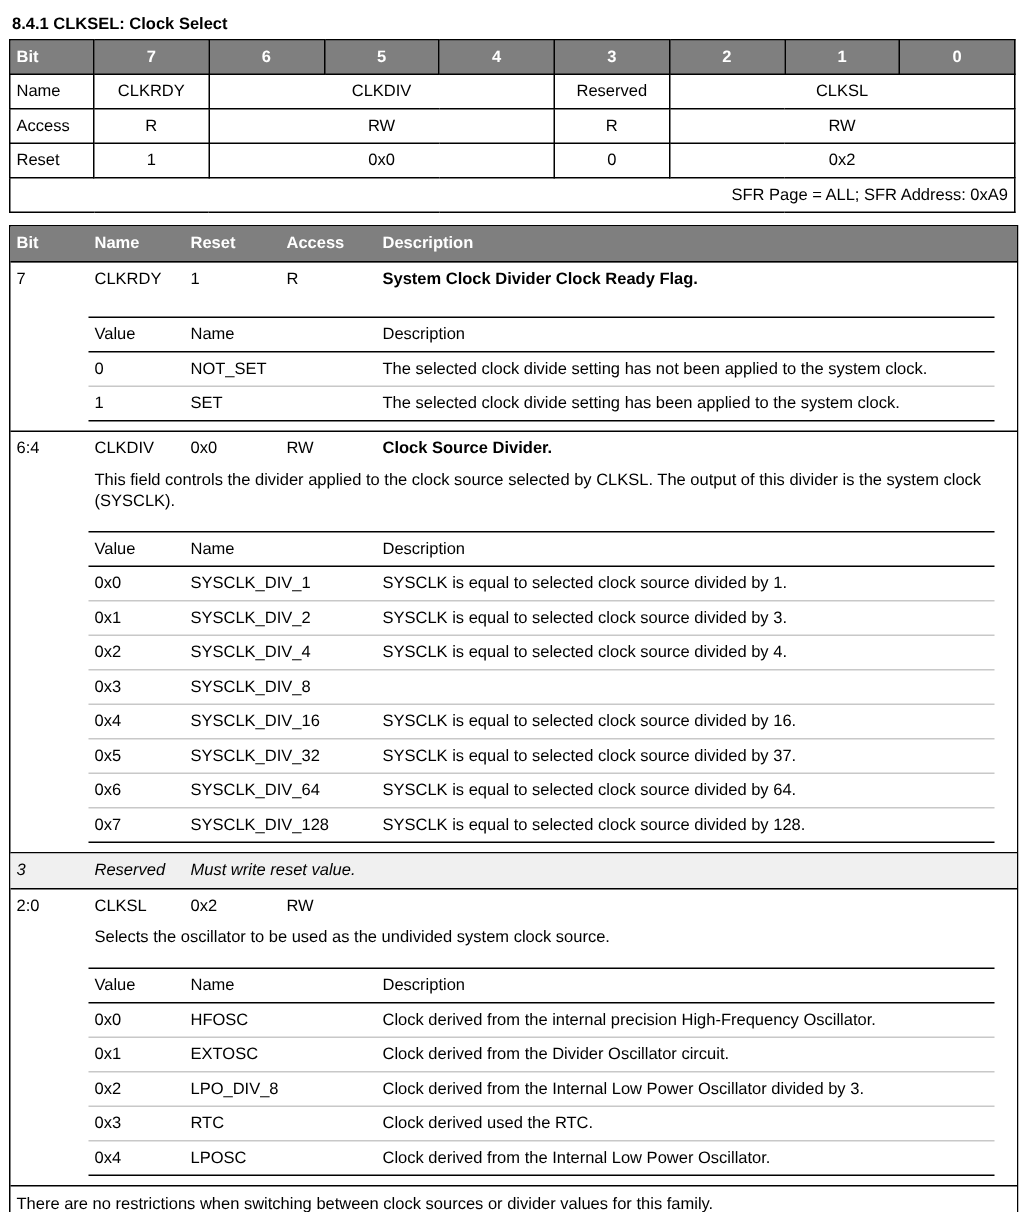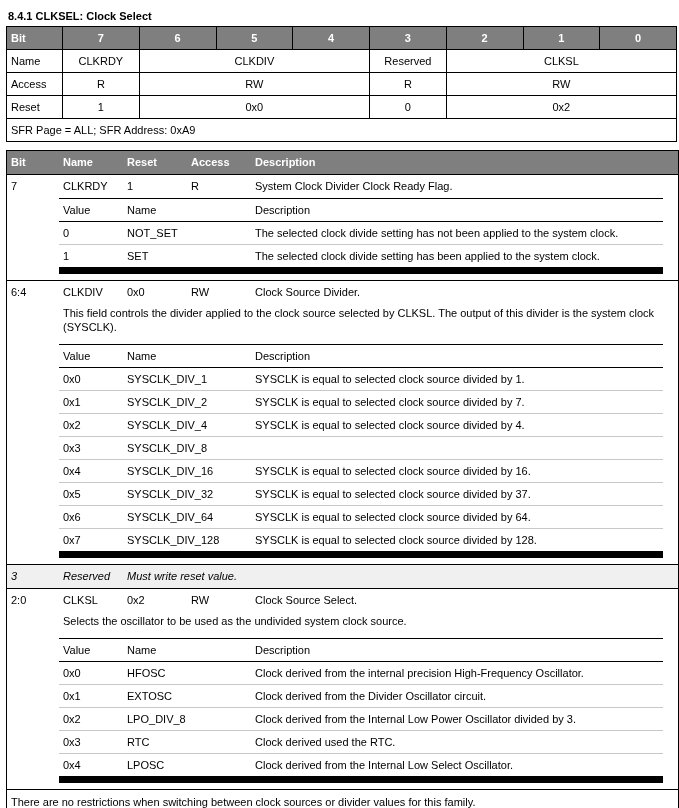--- a/index.html
+++ b/index.html
@@ -2,32 +2,32 @@
 <html><head>
 <meta charset="utf-8">
 <style>
   html, body { margin: 0; padding: 0; background: #ffffff; }
   body { width: 679px; height: 808px; position: relative; font-family: "Liberation Sans", sans-serif; font-size: 11px; color: #000; overflow: hidden; }
   .title { position: absolute; left: 8px; top: 10px; font-weight: bold; font-size: 11px; }
   table.reg { position: absolute; left: 6px; top: 26px; width: 671px; border-collapse: collapse; table-layout: fixed; }
   table.reg td, table.reg th { border: 1px solid #000; height: 22px; padding: 0 4px; font-size: 11px; font-weight: normal; text-align: center; }
   table.reg th { background: #7f7f7f; color: #fff; font-weight: bold; border-color: #000; }
   table.reg th.first, table.reg td.first { text-align: left; }
-  table.reg td.sfr { text-align: left; height: 22px; }
+  table.reg td.sfr { text-align: right; height: 22px; }
 
   .fields { position: absolute; left: 6px; top: 150px; width: 671px; border: 1px solid #000; border-collapse: collapse; }
   .fhead { background: #7f7f7f; color: #fff; font-weight: bold; height: 21px; display: flex; align-items: center; border-bottom: 1px solid #000; }
   .fhead span, .frow span { position: absolute; }
   .fsec { position: relative; border-bottom: 1px solid #000; }
   .fsec.reserved { background: #f0f0f0; font-style: italic; }
   .line { position: relative; height: 23px; line-height: 23px; }
   .c-bit { left: 4px; } .c-name { left: 56px; } .c-reset { left: 120px; } .c-acc { left: 184px; } .c-desc { left: 248px; }
-  .bold { font-weight: normal; }
+  .bold { font-weight: bold; }
   .para { padding: 0 8px 0 56px; line-height: 14px; margin: 2px 0 10px 0; }
-  .sub { margin-left: 52px; width: 604px; border-top: 1px solid #000; border-bottom: 7px solid #000000; margin-bottom: 6px; }
+  .sub { margin-left: 52px; width: 604px; border-top: 1px solid #000; border-bottom: 1px solid #000000; margin-bottom: 6px; margin-top: 13px; }
   .subrow { position: relative; height: 22px; line-height: 22px; border-top: 1px solid #c8c8c8; }
   .subrow.hdr { border-top: none; border-bottom: 1px solid #000; }
   .subrow.first { border-top: none; }
   .subrow span { position: absolute; }
   .s-val { left: 4px; } .s-name { left: 68px; } .s-desc { left: 196px; }
 </style>
 </head>
 <body>
 
 <div class="title">8.4.1  CLKSEL: Clock Select</div>
@@ -135,21 +135,21 @@
         <span class="s-desc">Description</span>
       </div>
       <div class="subrow first">
           <span class="s-val">0x0</span>
           <span class="s-name">SYSCLK_DIV_1</span>
           <span class="s-desc">SYSCLK is equal to selected clock source divided by 1.</span>
         </div>
       <div class="subrow">
           <span class="s-val">0x1</span>
           <span class="s-name">SYSCLK_DIV_2</span>
-          <span class="s-desc">SYSCLK is equal to selected clock source divided by 7.</span>
+          <span class="s-desc">SYSCLK is equal to selected clock source divided by 3.</span>
         </div>
       <div class="subrow">
           <span class="s-val">0x2</span>
           <span class="s-name">SYSCLK_DIV_4</span>
           <span class="s-desc">SYSCLK is equal to selected clock source divided by 4.</span>
         </div>
       <div class="subrow">
           <span class="s-val">0x3</span>
           <span class="s-name">SYSCLK_DIV_8</span>
         </div>
@@ -183,21 +183,20 @@
       <span class="c-reset">Must write reset value.</span>
     </div>
   </div>
 
   <div class="fsec">
     <div class="line frow">
       <span class="c-bit">2:0</span>
       <span class="c-name">CLKSL</span>
       <span class="c-reset">0x2</span>
       <span class="c-acc">RW</span>
-      <span class="c-desc bold">Clock Source Select.</span>
     </div>
     <div class="para">Selects the oscillator to be used as the undivided system clock source.</div>
     <div class="sub">
       <div class="subrow hdr">
         <span class="s-val">Value</span>
         <span class="s-name">Name</span>
         <span class="s-desc">Description</span>
       </div>
       <div class="subrow first">
           <span class="s-val">0x0</span>
@@ -215,19 +214,19 @@
           <span class="s-desc">Clock derived from the Internal Low Power Oscillator divided by 3.</span>
         </div>
       <div class="subrow">
           <span class="s-val">0x3</span>
           <span class="s-name">RTC</span>
           <span class="s-desc">Clock derived used the RTC.</span>
         </div>
       <div class="subrow">
           <span class="s-val">0x4</span>
           <span class="s-name">LPOSC</span>
-          <span class="s-desc">Clock derived from the Internal Low Select Oscillator.</span>
+          <span class="s-desc">Clock derived from the Internal Low Power Oscillator.</span>
         </div>
     </div>
   </div>
 
   <div class="line" style="padding-left:4px;line-height:24px;height:24px;">There are no restrictions when switching between clock sources or divider values for this family.</div>
 </div>
 
 </body></html>

